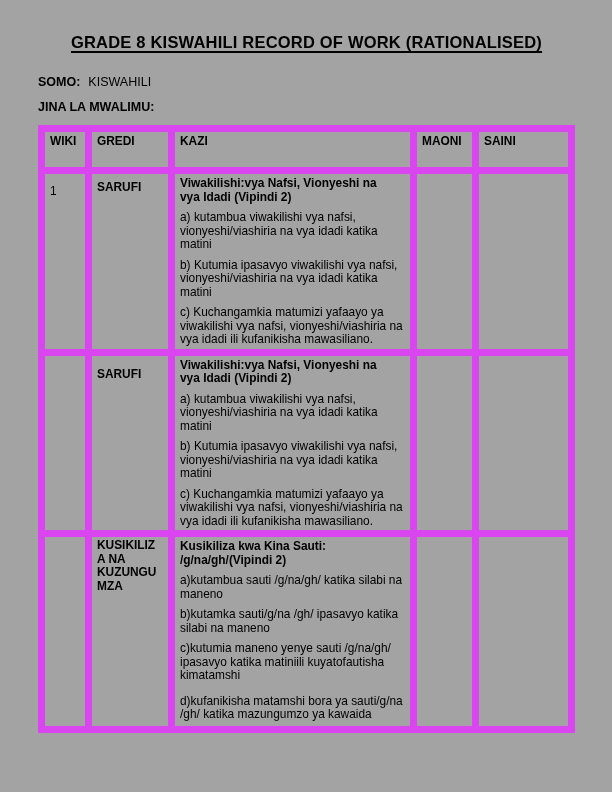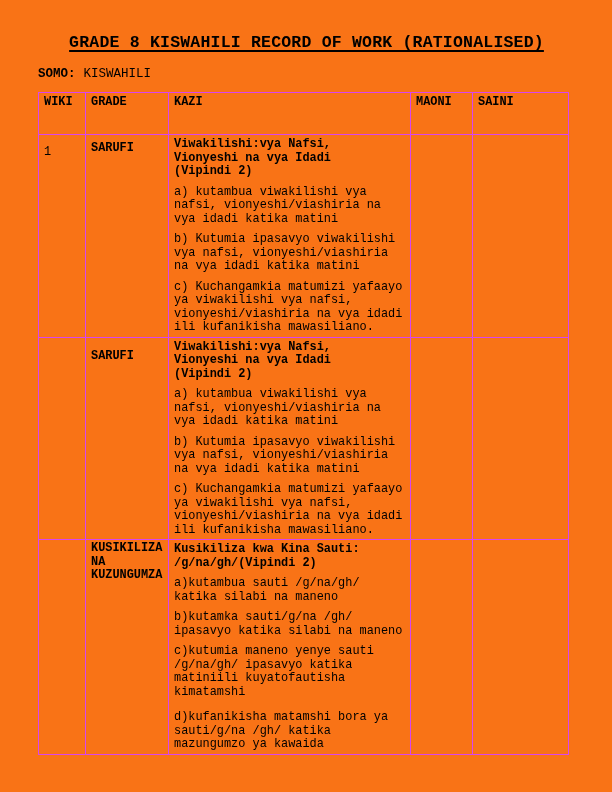--- a/index.html
+++ b/index.html
@@ -1,56 +1,56 @@
 <!DOCTYPE html>
 <html><head>
 <meta charset="utf-8">
 <style>
   html, body { margin: 0; padding: 0; background: #ffffff; }
   .page {
     width: 612px;
     height: 792px;
     box-sizing: border-box;
-    background: #f97316;
+    background: #a3a3a3;
     color: #000000;
-    font-family: Liberation Mono, monospace;
+    font-family: Liberation Sans, sans-serif;
     padding: 33px 37px 0 38px;
     position: relative;
     overflow: hidden;
   }
   .doc-title {
     margin: 0;
     text-align: center;
     font-size: 16.5px;
     font-weight: bold;
     letter-spacing: 0.2px;
     text-decoration: underline;
     text-decoration-thickness: 1.5px;
     text-underline-offset: 3px;
     line-height: 19px;
   }
-  .fields { margin-top: 15px; }
+  .fields { margin-top: 23px; }
   .field {
     margin: 0 0 10px 0;
     font-size: 12.5px;
     line-height: 15px;
   }
   .field .field-label { font-weight: bold; }
   .field .field-value { font-weight: normal; margin-left: 5px; }
   .field.somo .field-value { margin-left: 8px; }
 
   table.row-table {
     border-collapse: collapse;
     table-layout: fixed;
     width: 530px;
     margin-top: 9px;
   }
   table.row-table th,
   table.row-table td {
-    border: 1px solid #d946ef;
+    border: 7px solid #d946ef;
     vertical-align: top;
     font-size: 11.9px;
     line-height: 13.5px;
     padding: 2px 5px;
     overflow: hidden;
   }
   table.row-table th {
     text-align: left;
     font-weight: bold;
     padding-top: 3px;
@@ -78,34 +78,37 @@
 <body>
 
 <div class="page">
 
   <h1 class="doc-title">GRADE 8 KISWAHILI RECORD OF WORK (RATIONALISED)</h1>
 
   <div class="fields">
     <p class="field somo">
       <span class="field-label">SOMO:</span><span class="field-value">KISWAHILI</span>
     </p>
+    <p class="field">
+      <span class="field-label">JINA LA MWALIMU:</span><span class="field-value"></span>
+    </p>
   </div>
 
   <table class="row-table">
     <colgroup>
       <col style="width:47px">
       <col style="width:83px">
       <col style="width:242px">
       <col style="width:62px">
       <col style="width:96px">
     </colgroup>
     <thead>
       <tr class="head-row">
         <th>WIKI</th>
-        <th>GRADE</th>
+        <th>GREDI</th>
         <th>KAZI</th>
         <th>MAONI</th>
         <th>SAINI</th>
       </tr>
     </thead>
     <tbody>
       <tr class="body-row-1">
         <td class="wiki-cell">
           <div class="wiki-num">1</div>
         </td>

